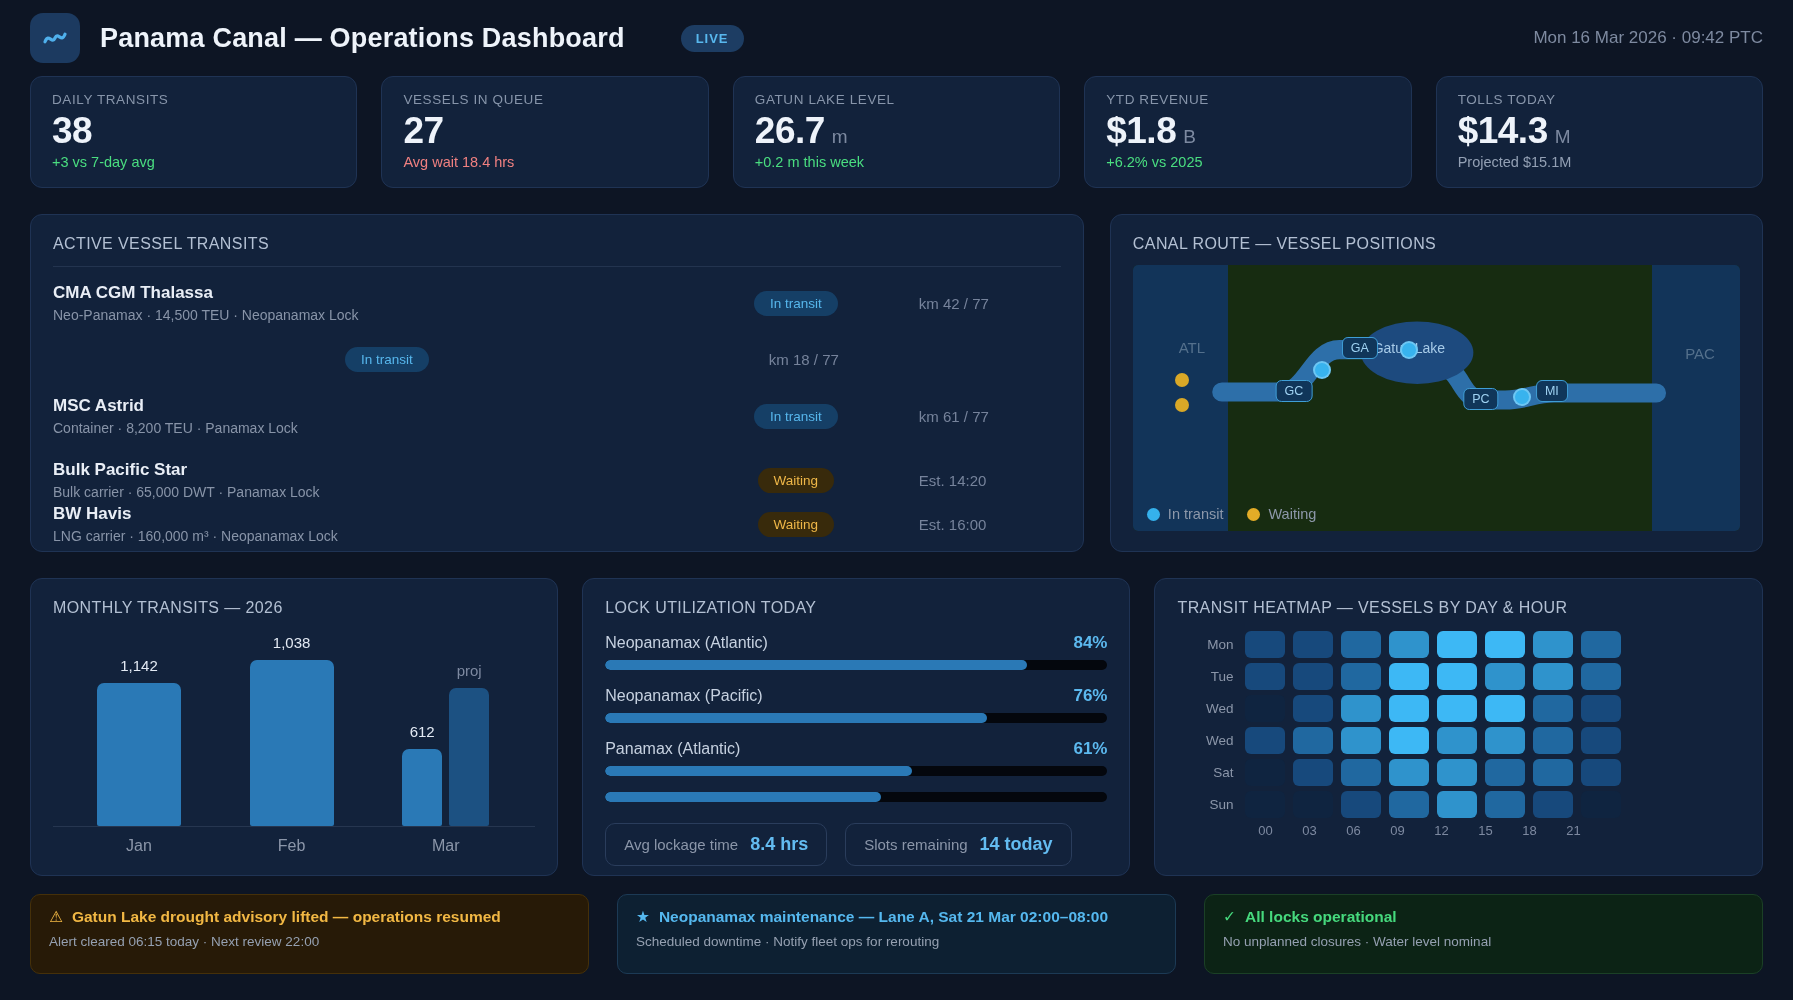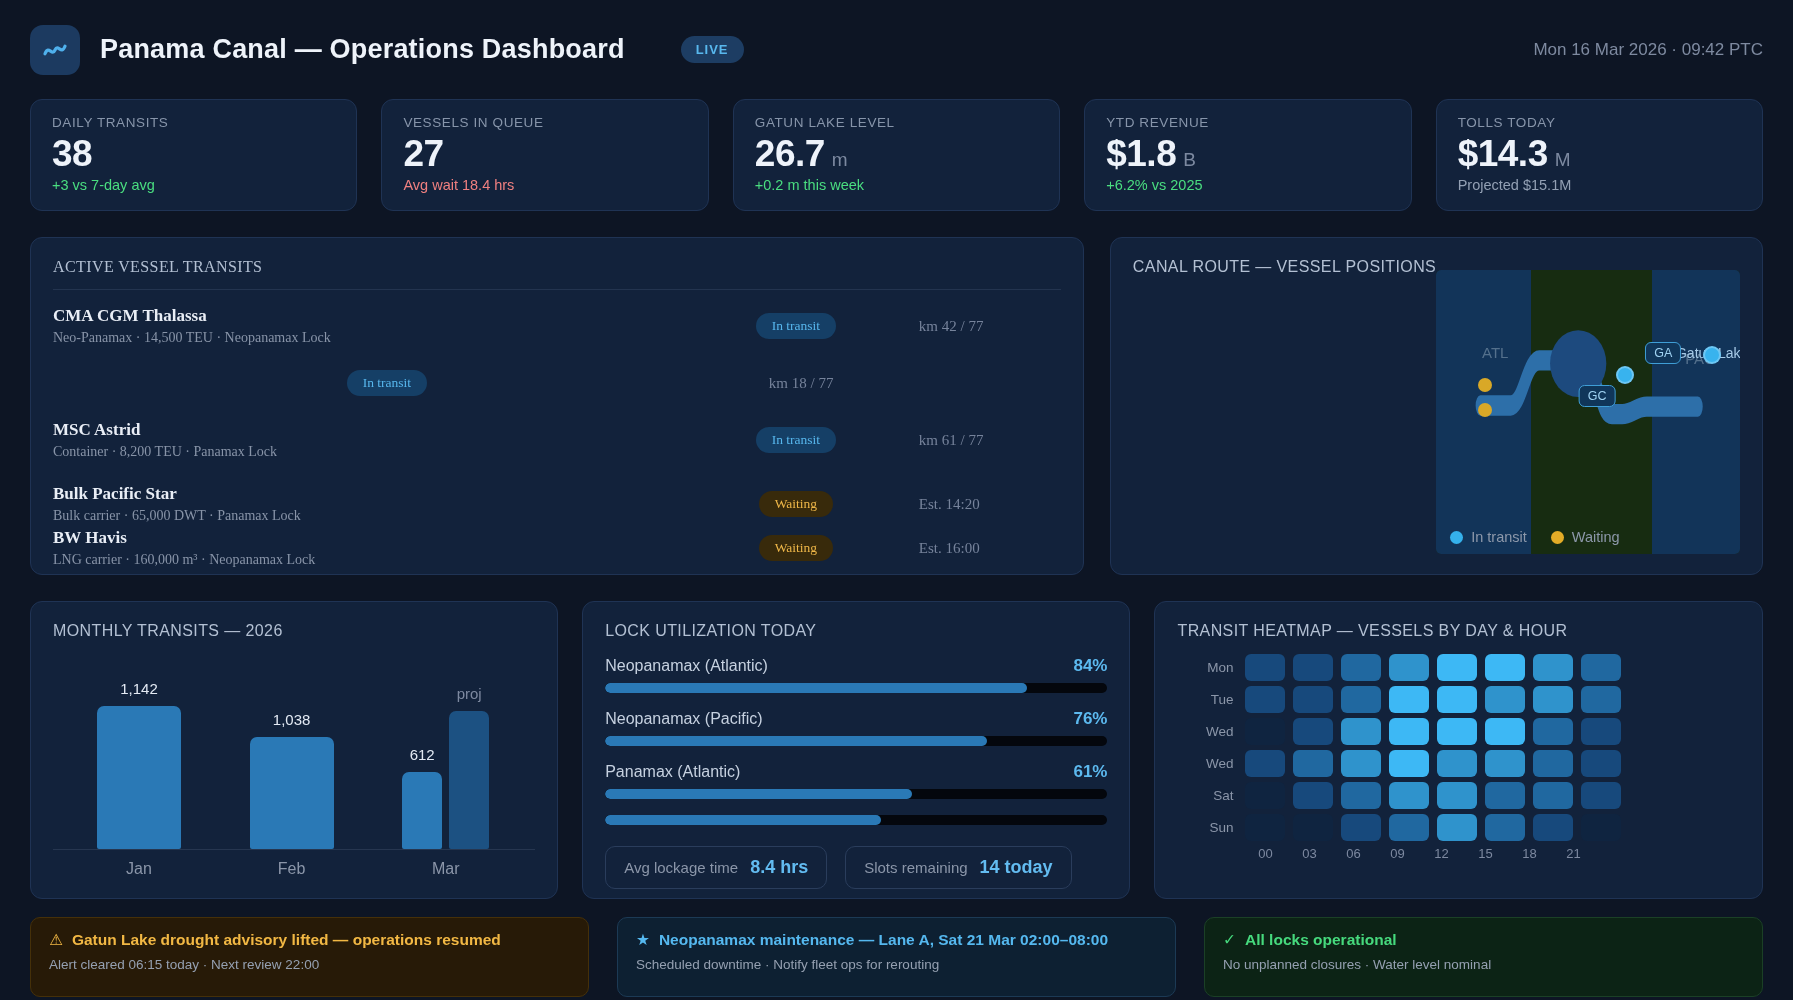--- a/index.html
+++ b/index.html
@@ -5,51 +5,51 @@
   :root{
     --bg:#0d1524; --panel:#12223b; --border:#1f3354; --txt:#eef3fa;
     --muted:#8b97ab; --muted2:#75829b; --accent:#58b8ee; --green:#4ade80;
     --red:#f08484; --amber:#efb748; --barblue:#2a79b6; --barproj:#1c5182;
   }
   *{box-sizing:border-box; margin:0; padding:0;}
   html,body{width:1793px; height:1000px; overflow:hidden;}
   body{background:var(--bg); font-family:"Liberation Sans","DejaVu Sans",sans-serif; color:var(--txt); padding:0 30px;}
 
   
-  .header{height:99px; display:flex; align-items:center;}
+  .header{height:76px; display:flex; align-items:center;}
   .logo{width:50px; height:50px; border-radius:13px; background:#1c3a60; display:flex; align-items:center; justify-content:center; margin-right:20px;}
   .h-title{font-size:27px; font-weight:700; letter-spacing:.2px;}
   .live{margin-left:56px; background:#1d3d63; color:var(--accent); font-size:13px; font-weight:700; letter-spacing:1px; padding:6px 15px; border-radius:999px;}
   .h-time{margin-left:auto; font-size:17px; color:#7e8aa0;}
 
   
   .kpi-row{display:flex; gap:24px; height:112px;}
   .kpi{flex:1; background:var(--panel); border:1px solid var(--border); border-radius:12px; padding:15px 21px;}
   .kpi-label{font-size:13.5px; color:#8795aa; letter-spacing:.6px; margin-bottom:5px;}
   .kpi-val{font-size:37px; font-weight:700; letter-spacing:-.5px; line-height:1.05;}
   .kpi-unit{font-size:19px; font-weight:400; color:#7c89a0; margin-left:7px;}
   .kpi-sub{font-size:14.5px; margin-top:3px;}
 
   
   .main-row{display:flex; gap:26px; margin-top:26px; height:338px;}
   .panel{background:var(--panel); border:1px solid var(--border); border-radius:12px; padding:20px 22px; overflow:hidden;}
   .p-title{font-size:16px; color:#b3c0d3; letter-spacing:.4px;}
-  .vessels{flex:1.66;font-family:Liberation Serif, serif;}
+  .vessels{flex:1.66;}
   .v-divider{border-bottom:1px solid #23344f; margin-top:13px; margin-bottom:16px;}
   .vessel-row{display:grid; grid-template-columns:1fr 150px 190px; align-items:center; margin-bottom:24px;}
   .vessel-row.tight{margin-bottom:4px;}
   .v-name{font-size:17px; font-weight:700; color:#e9eef6;}
   .v-details{font-size:14px; color:#8894a8; margin-top:4px;}
   .badge{justify-self:center; padding:5px 16px; border-radius:999px; font-size:13.5px; white-space:nowrap;}
   .badge.transit{background:#153f66; color:#57b7ed;}
   .badge.waiting{background:#382a0b; color:#efb748;}
   .v-eta{font-size:15px; color:#76839b; padding-left:48px;}
 
   
-  .map-panel{flex:1; display:flex; flex-direction:row;}
+  .map-panel{flex:1; display:flex; flex-direction:column;}
   .map-box{position:relative; margin-top:12px; flex:1; background:#172c11; border-radius:5px; overflow:hidden;}
   .ocean{position:absolute; top:0; bottom:0; background:#123459;}
   .ocean.left{left:0; width:95px;}
   .ocean.right{right:0; width:88px;}
   .sea-label{position:absolute; font-size:15px; color:#54708c; text-align:center; width:118px;}
   .map-svg{position:absolute; inset:0;}
   .lock-badge{position:absolute; transform:translate(-50%,-50%); background:#10365a; border:1.5px solid #3f9ed6; color:#9fd2f2; font-size:12.5px; padding:3px 8px; border-radius:6px;}
   .dot{position:absolute; border-radius:50%;}
   .dot.transit-dot{width:18px; height:18px; background:#38b3ee; border:2px solid rgba(175,225,250,.45); transform:translate(-50%,-50%);}
   .dot.waiting-dot{width:14px; height:14px; background:#d9a827; transform:translate(-50%,-50%);}
@@ -226,21 +226,21 @@
 <div class="bottom-row">
   <div class="panel monthly">
     <div class="p-title">MONTHLY TRANSITS — 2026</div>
     <div class="bars-row" id="bars-row">
         <div class="bar-group">
           <div class="bar actual" style="width: 84px; height: 143px;">
             <div class="bar-val">1,142</div>
           </div>
         </div>
         <div class="bar-group">
-          <div class="bar actual" style="width: 84px; height: 112px;">
+          <div class="bar actual" style="width: 84px; height: 166px;">
             <div class="bar-val">1,038</div>
           </div>
         </div>
         <div class="bar-group">
           <div class="bar actual" style="width: 40px; height: 77px;">
             <div class="bar-val">612</div>
           </div>
           <div class="bar proj" style="width: 40px; height: 138px;">
             <div class="bar-val projlbl">proj</div>
           </div>

